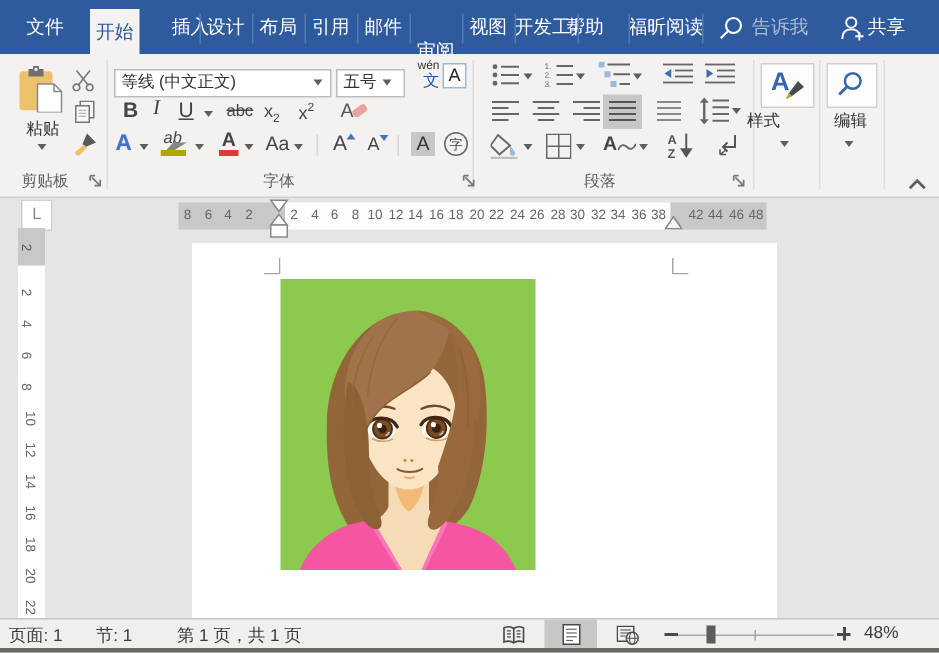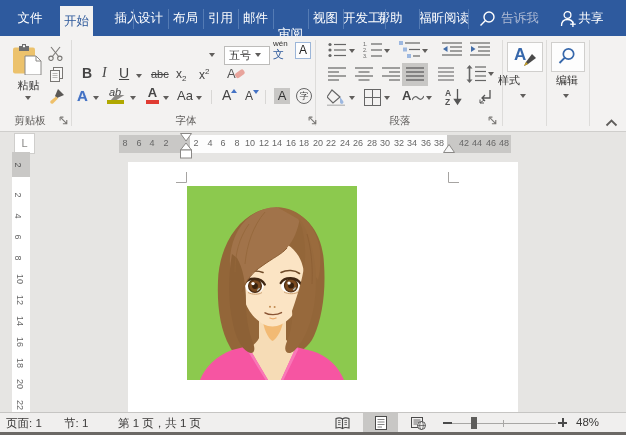--- a/index.html
+++ b/index.html
@@ -100,21 +100,21 @@
 
   <svg class="abs" style="left:48px;top:52px" width="17" height="17" viewBox="0 0 17 17">
     <path d="M10 1 L16 7 L9 10 L7 8 Z" fill="#5a5856"></path>
     <path d="M8 8.5 L10 10.5 L5 15.5 C3.5 16.5 1.5 15 2.5 13 Z" fill="#eec06a"></path>
   </svg>
   <div class="glabel" style="left:4px;width:52px;">剪贴板</div>
   <svg class="abs launcher" style="left:59px;" width="9" height="9" viewBox="0 0 9 9">
     <path d="M1 1 H4 M1 1 V4 M2 2 L6.5 6.5 M7 3.5 V7 H3.5" fill="none" stroke="#797774" stroke-width="1"></path>
   </svg>
 
-  <div class="abs" style="left:273px;top:3px;width:20px;text-align:left;">
+  <div class="abs" style="left:273px;top:3px;width:20px;text-align:right;">
     <div style="font-size:8px;color:#323130;line-height:9px;">wén</div>
     <div style="font-size:11px;color:#2b579a;line-height:13px;">文</div>
   </div>
   <div class="abs" style="left:295px;top:6px;width:14px;height:15px;border:1px solid #9cb6d8;background:#fdfdfd;font-size:12px;color:#252423;text-align:center;line-height:15px;">A</div>
 
   <div class="abs" style="left:82px;top:29px;font-size:14px;font-weight:bold;color:#444;">B</div>
   <div class="abs" style="left:102px;top:29px;font-size:14px;font-style:italic;font-family:'Liberation Serif',serif;color:#444;">I</div>
   <div class="abs" style="left:119px;top:29px;font-size:14px;text-decoration:underline;color:#444;">U</div>
   <div class="darr" style="left:136px;top:38px;"></div>
   <div class="abs" style="left:151px;top:32px;font-size:11px;text-decoration:line-through;color:#444;">abc</div>
@@ -145,20 +145,21 @@
   <div class="abs" style="left:211px;top:54px;width:1px;height:14px;background:#d8d7d5;"></div>
   <div class="abs" style="left:222px;top:51px;font-size:14px;color:#444;">A<span style="display:inline-block;vertical-align:7px;width:0;height:0;border-left:3.5px solid transparent;border-right:3.5px solid transparent;border-bottom:4px solid #4472c4;"></span></div>
   <div class="abs" style="left:245px;top:53px;font-size:12px;color:#444;">A<span style="display:inline-block;vertical-align:6px;width:0;height:0;border-left:3.5px solid transparent;border-right:3.5px solid transparent;border-top:4px solid #4472c4;"></span></div>
   <div class="abs" style="left:265px;top:54px;width:1px;height:14px;background:#d8d7d5;"></div>
   <div class="abs" style="left:274px;top:52px;width:16px;height:16px;background:#c8c7c5;font-size:13px;color:#333;text-align:center;line-height:16px;">A</div>
   <div class="abs" style="left:296px;top:52px;width:14px;height:14px;border:1px solid #666;border-radius:50%;font-size:9px;color:#444;text-align:center;line-height:14px;">字</div>
   <svg class="abs launcher" style="left:308px;" width="9" height="9" viewBox="0 0 9 9">
     <path d="M1 1 H4 M1 1 V4 M2 2 L6.5 6.5 M7 3.5 V7 H3.5" fill="none" stroke="#797774" stroke-width="1"></path>
   </svg>
 
+  <div class="combo" style="left:76px;top:10px;width:139px;height:17px;">等线 (中文正文)</div>
   <div class="darr" style="left:209px;top:17px;"></div>
   <div class="combo" style="left:224px;top:10px;width:40px;height:17px;">五号</div>
   <div class="darr" style="left:255px;top:17px;"></div>
   <div class="glabel" style="left:160px;width:52px;">字体</div>
 
   <svg class="abs" style="left:328px;top:6px" width="19" height="16" viewBox="0 0 19 16">
     <g fill="#666">
         <circle cx="2" cy="2.5" r="1.6"></circle>
         <circle cx="2" cy="8" r="1.6"></circle>
         <circle cx="2" cy="13.5" r="1.6"></circle>

